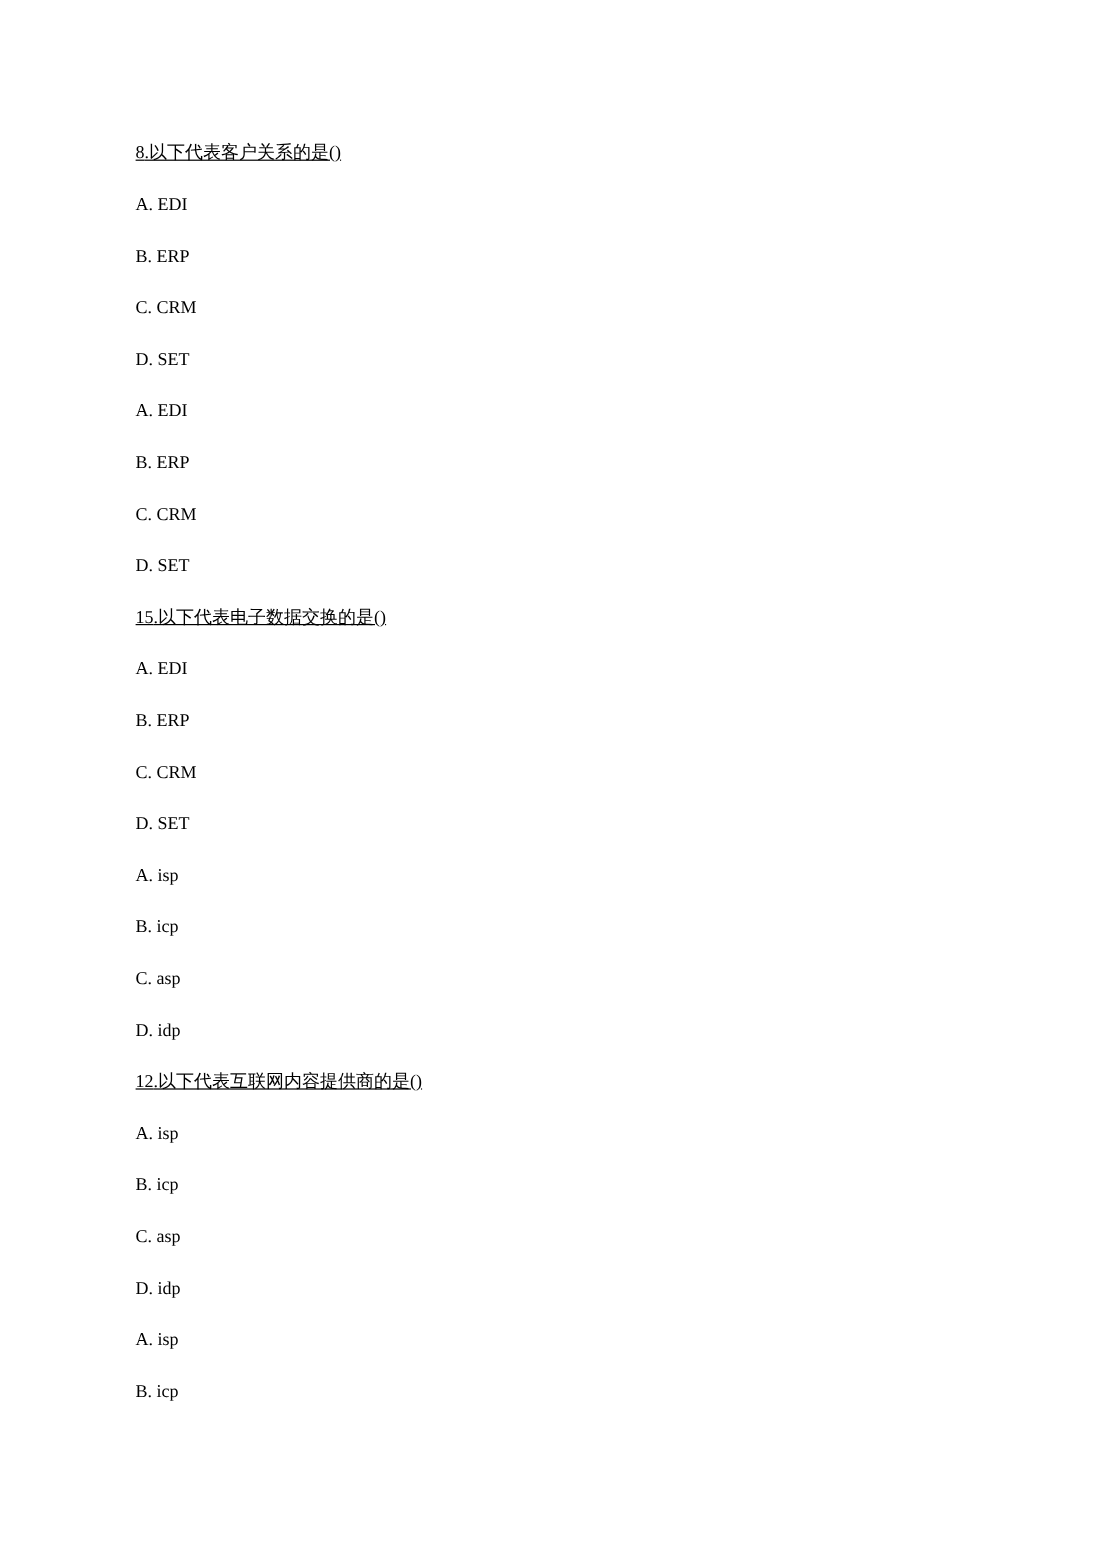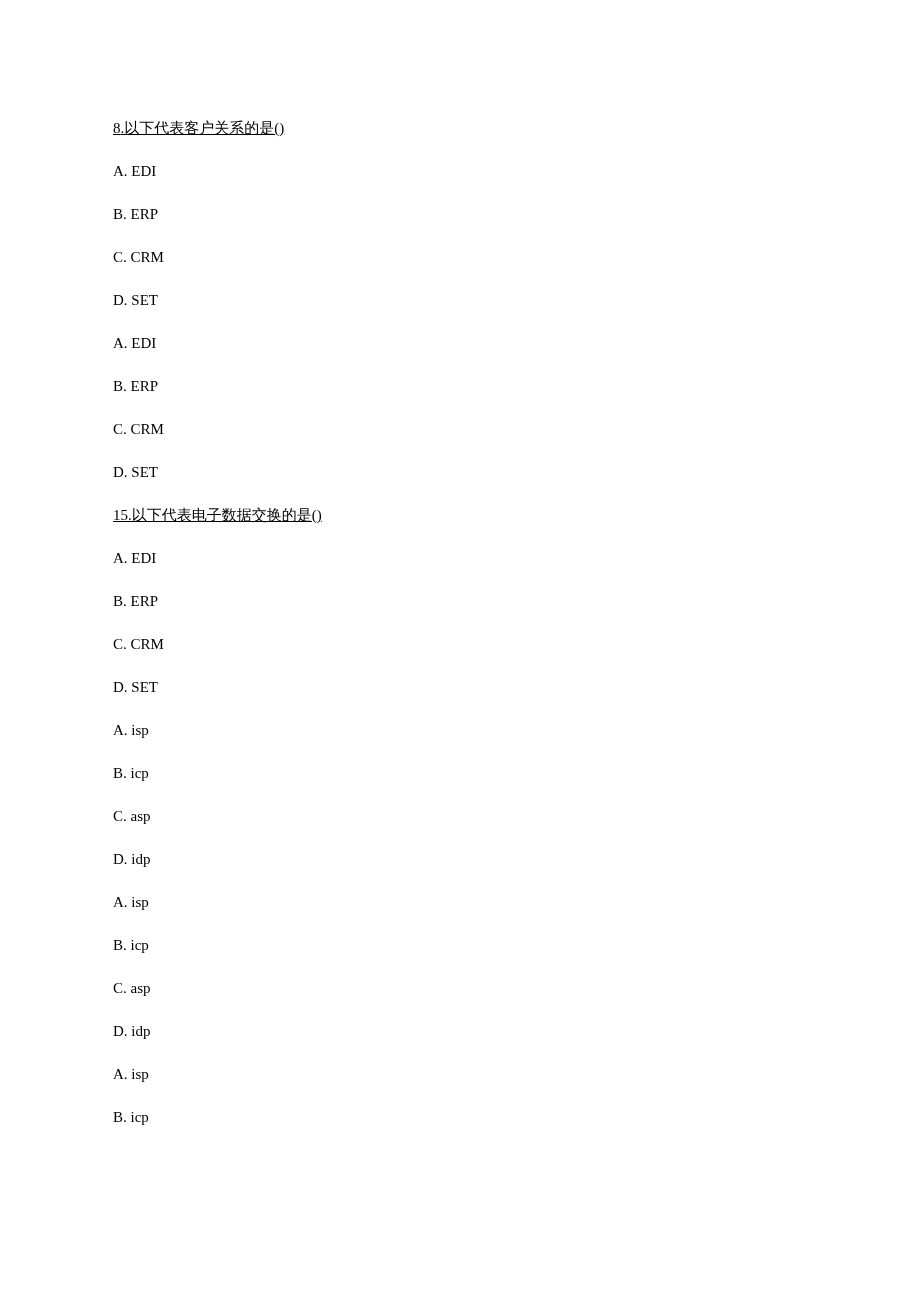--- a/index.html
+++ b/index.html
@@ -73,20 +73,23 @@
   </div>
 
   <div class="question-block">
     <div class="option">A. isp</div>
     <div class="option">B. icp</div>
     <div class="option">C. asp</div>
     <div class="option">D. idp</div>
   </div>
 
   <div class="question-block">
+    <div class="question-text">
+      <span>12</span><span>.以下代表互联网内容提供商的是(</span><span class="blank">      </span><span>)</span>
+    </div>
     <div class="option">A. isp</div>
     <div class="option">B. icp</div>
     <div class="option">C. asp</div>
     <div class="option">D. idp</div>
   </div>
 
   <div class="question-block">
     <div class="option">A. isp</div>
     <div class="option">B. icp</div>
 

